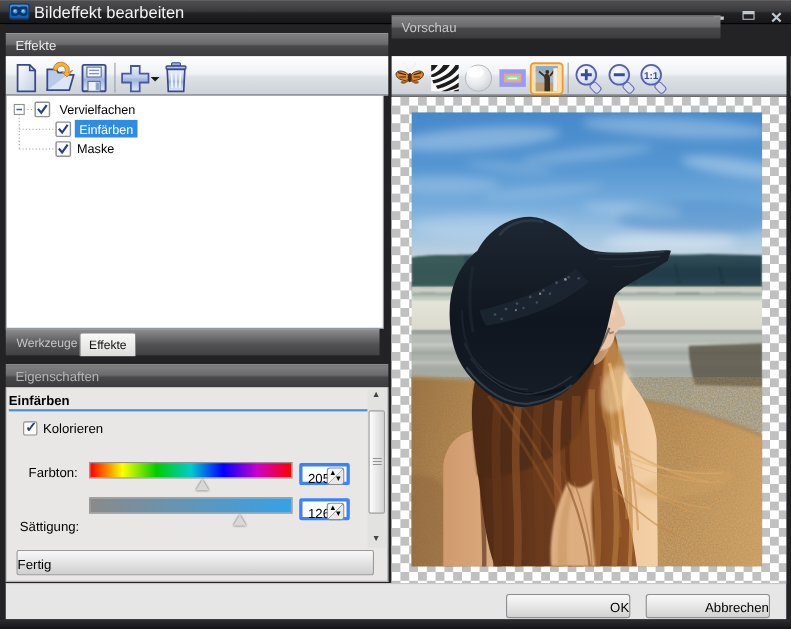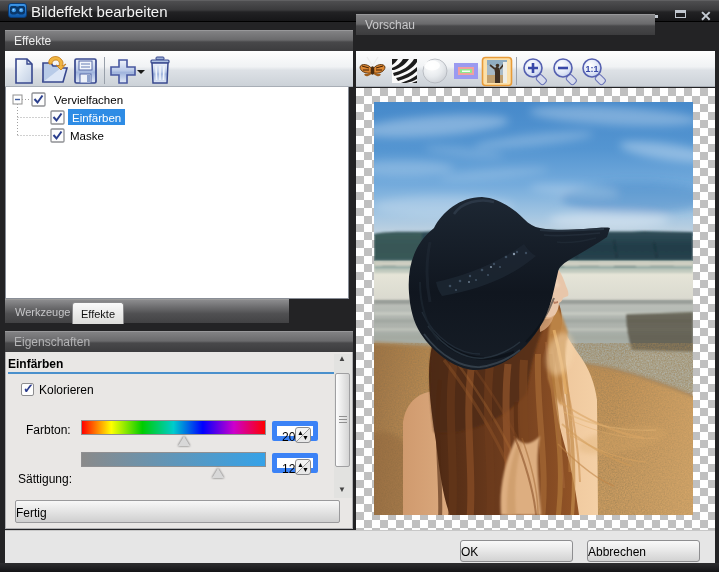--- a/index.html
+++ b/index.html
@@ -7,60 +7,60 @@
 
 #titlebar{left:0;top:0;width:719px;height:22px;background:linear-gradient(#4e4e50 0%,#3a3a3c 45%,#222224 55%,#161618 100%);border-top:1px solid #606062;border-bottom:1px solid #000}
 #title{left:31px;top:3px;color:#f4f4f4;font-size:15px}
 #appicon{left:8px;top:3px;width:19px;height:15px;border-radius:3px;background:linear-gradient(#3c96e8,#0c56a8);border:1px solid #0a3c78}
 
 .hdr{height:21px;background:linear-gradient(#828284 0%,#6a6a6c 45%,#48484a 55%,#3c3c3e 100%);border-top:1px solid #98989a;color:#ececec;font-size:12px;line-height:20px;padding-left:9px}
 #lefthdr{left:5px;top:30px;width:348px}
 .tbar{height:36px;background:linear-gradient(#fefefe 0%,#f0f2f4 45%,#dde1e6 55%,#ccd2d8 100%);border-bottom:1px solid #a8aeb6}
 #ltoolbar{left:5px;top:51px;width:348px}
 #tree{left:5px;top:87px;width:344px;height:212px;background:#fff;border:1px solid #888d96;border-top:none;font-size:13px;color:#000000}
-#tabbar{left:5px;top:299px;width:284px;height:24px;background:linear-gradient(#8c8c8e,#505052 60%,#424244);border-top:1px solid #999}
+#tabbar{left:5px;top:299px;width:340px;height:24px;background:linear-gradient(#8c8c8e,#505052 60%,#424244);border-top:1px solid #999}
 .tab-inactive{left:10px;top:6px;color:#c6c6c8;font-size:11px}
 .tab-active{left:67px;top:2px;height:22px;padding:5px 8px 0 8px;background:linear-gradient(#fafafa,#dcdcda);border:1px solid #8a8a8c;border-bottom:none;border-radius:3px 3px 0 0;font-size:11px;color:#111}
 
 #prophdr{left:5px;top:331px;width:348px}
 #prophdr span{color:#b4b4b6}
 #propbody{left:5px;top:352px;width:348px;height:177px;background:#e9e7e5;border:1px solid #b0b0b2;border-top:none}
 #einf-t{left:2px;top:5px;font-size:12px;font-weight:bold;color:#000}
 #einf-line{left:2px;top:20px;width:330px;height:2px;background:#4a90cc}
 .cb{width:13px;height:13px;background:#fdfdfd;border:1px solid #8d8d8f;border-radius:2px}
 .chk{position:absolute;left:1px;top:-3px;color:#2b3b8c;font-size:13px;font-weight:bold}
 #kol-cb{left:15px;top:31px}
 #kol-lb{left:33px;top:31px}
 .plabel{font-size:12px;color:#000}
 #hue-lb{left:20px;top:71px}
 #hue-bar{left:75px;top:68px;width:185px;height:15px;border:1px solid #909092;background:linear-gradient(90deg,#f00 0%,#ff0 16%,#0c0 33%,#0cc 50%,#00f 66%,#c0c 83%,#f00 100%)}
 #sat-lb{left:12px;top:120px}
 #sat-bar{left:75px;top:100px;width:185px;height:15px;border:1px solid #909092;background:linear-gradient(90deg,#8a8a8a,#35a2e8)}
 .tri{width:0;height:0;border-left:6px solid transparent;border-right:6px solid transparent;border-bottom:10px solid #d8d8d8;filter:drop-shadow(0 0 1px #555)}
-.numfield{width:46px;height:20px;background:#fff;border:5px solid #3b82f6;border-radius:2px;font-size:12px;color:#000;padding:4px 0 0 5px}
+.numfield{width:46px;height:20px;background:#fff;border:3px solid #3b82f6;border-radius:2px;font-size:12px;color:#000;padding:4px 0 0 5px}
 .spin{position:absolute;right:2px;top:1px;width:16px;height:16px;border:1px solid #8a8a8c;border-radius:3px;background:linear-gradient(135deg,#f4f4f4 48%,#9a9a9a 50%,#e8e8e8 52%)}
 .spin:before{content:"\25B2";position:absolute;left:1px;top:1px;font-size:7px;color:#000}
 .spin:after{content:"\25BC";position:absolute;right:1px;bottom:1px;font-size:7px;color:#000}
 #hue-num{left:266px;top:69px}
 #sat-num{left:266px;top:101px}
 
 #vsb{left:328px;top:2px;width:18px;height:144px;background:#e2e2e0}
 #vsb .thumb{left:1px;top:19px;width:15px;height:94px;background:linear-gradient(90deg,#fdfdfd,#d4d4d4);border:1px solid #a0a0a2;border-radius:2px}
 #vsb .thumb:after{content:"";position:absolute;left:3px;top:42px;width:8px;height:8px;background:repeating-linear-gradient(#909090 0 1px,transparent 1px 3px)}
 .sarrow{left:4px;font-size:8px;color:#444}
 #fertig{left:9px;top:148px;width:325px;height:23px;background:linear-gradient(#f8f8f8,#e8e8e8 40%,#cfcfcf);border:1px solid #9a9a9c;border-radius:2px;font-size:12px;padding-top:5px}
 
 #righthdr{left:356px;top:14px;width:299px}
 #righthdr span{color:#c8c8ca}
 #rtoolbar{left:356px;top:51px;width:413px}
 #checker{left:356px;top:88px;width:359px;height:442px;background:#fff;background-image:conic-gradient(#c0c0c0 25%,#fff 25% 50%,#c0c0c0 50% 75%,#fff 75%);background-size:16px 16px;background-position:0 0}
 #photo{left:374px;top:102px;width:319px;height:413px}
 
 #footer{left:5px;top:530px;width:710px;height:33px;background:#e6e6e6;border-top:1px solid #c8c8c8}
-.btn{top:540px;width:113px;height:22px;background:linear-gradient(#f9f9f9,#e9e9e9 45%,#d2d2d2);border:1px solid #8e8e90;border-radius:3px;text-align:left;font-size:12px;padding-top:4px;color:#000}
+.btn{top:540px;width:113px;height:22px;background:linear-gradient(#f9f9f9,#e9e9e9 45%,#d2d2d2);border:1px solid #8e8e90;border-radius:3px;text-align:right;font-size:12px;padding-top:4px;color:#000}
 #okbtn{left:460px}
 #abbtn{left:587px}
 #bottomstrip{left:0px;top:563px;width:719px;height:9px;background:linear-gradient(#2e2e30,#141416)}
 
 #bl{left:0;top:22px;width:5px;height:541px;background:#232325}
 #br{left:715px;top:22px;width:4px;height:541px;background:#232325}
 </style></head>
 <body>
 <div class="abs" id="titlebar"></div>
 <div class="abs" id="appicon">

